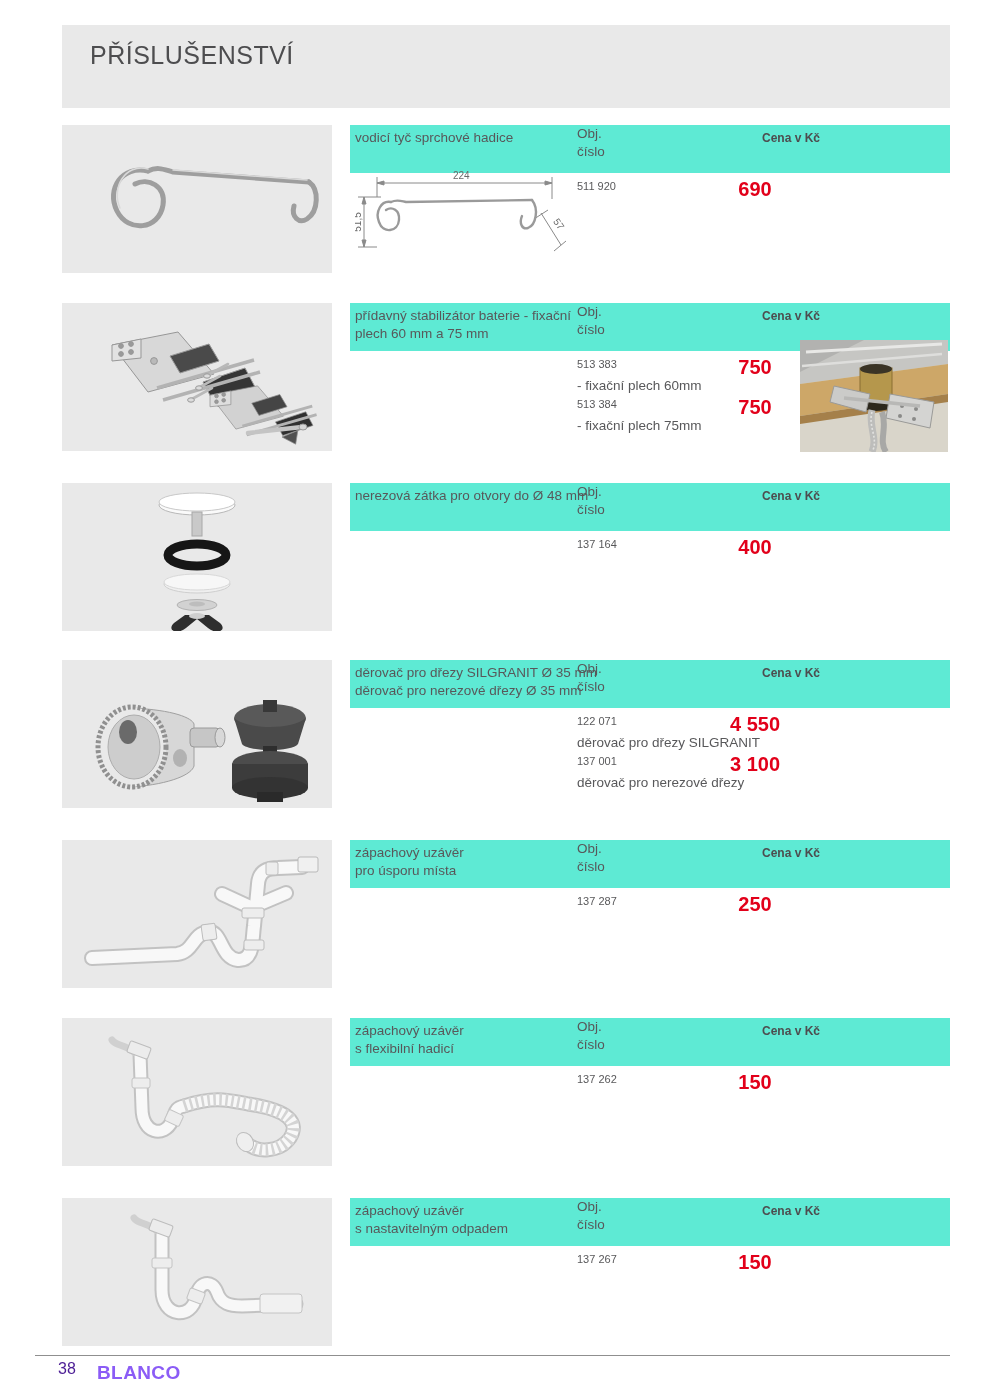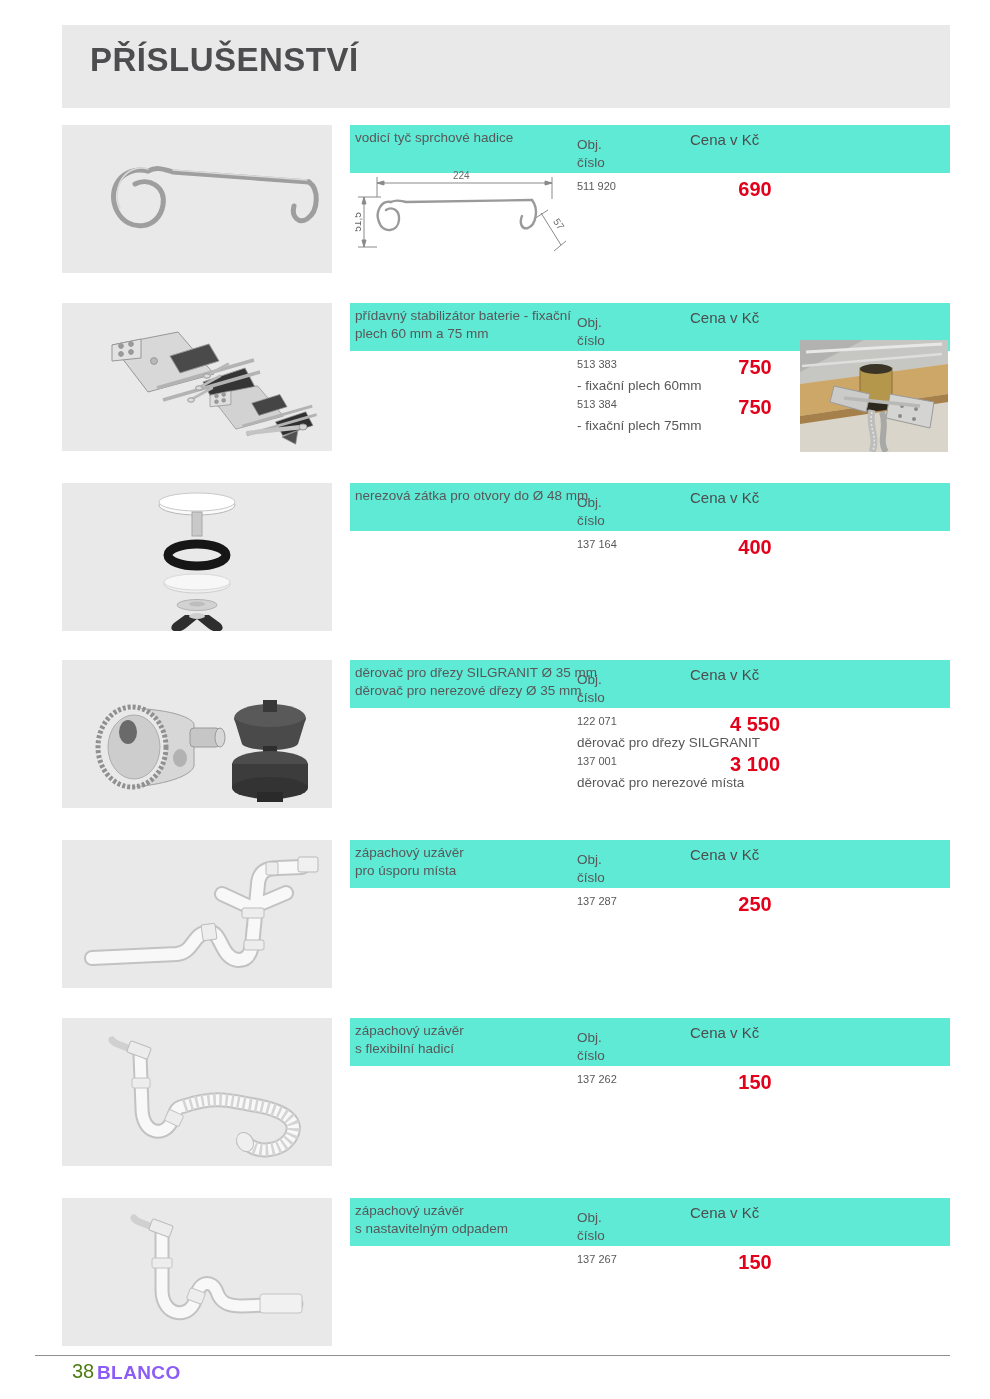--- a/index.html
+++ b/index.html
@@ -1,42 +1,42 @@
 <!DOCTYPE html>
 <html><head>
 <meta charset="utf-8">
 <style>
   *{margin:0;padding:0;box-sizing:border-box}
   html,body{background:#fff}
   body{font-family:"Liberation Sans",sans-serif;color:#58585a}
   .page{position:relative;width:990px;height:1399px;background:#fff;overflow:hidden}
 
   .titleband{position:absolute;left:62px;top:25px;width:888px;height:83px;background:#e9e9e9}
-  .title{position:absolute;left:28px;top:16px;font-size:33px;font-weight:bold;color:#4d4d4f;letter-spacing:.5px}
+  .title{position:absolute;left:28px;top:16px;font-size:25px;font-weight:normal;color:#4d4d4f;letter-spacing:.5px}
 
   .row{position:absolute;left:62px;width:888px;height:148px}
   .imgbox{position:absolute;left:0;top:0;width:270px;height:148px;background:#e9e9e9;overflow:hidden}
   .tbl{position:absolute;left:288px;top:0;width:600px;height:148px}
   .thead{position:absolute;top:0;left:0;width:600px;height:48px;background:#5eead4}
   .desc{position:absolute;left:5px;top:4px;width:225px;font-size:13.5px;line-height:18px;white-space:nowrap}
-  .ordh{position:absolute;left:227px;top:11px;font-size:13.5px;line-height:18px}
-  .priceh{position:absolute;left:340px;top:6px;width:130px;text-align:left;font-size:15px;font-weight:normal;color:#4d4d4f}
+  .ordh{position:absolute;left:227px;top:0;font-size:13.5px;line-height:18px}
+  .priceh{position:absolute;left:340px;top:6px;width:130px;text-align:right;font-size:12px;font-weight:bold;color:#4d4d4f}
   .tbody{position:absolute;top:40px;left:0;width:600px}
   .item{position:relative}
   .iline{position:relative;height:20px}
   .order{position:absolute;left:227px;top:2px;font-size:11px}
   .iprice{position:absolute;left:340px;top:0;width:130px;text-align:center;font-size:20px;font-weight:bold;color:#e2001a}
   .inote{margin-left:227px;height:20px;font-size:13.5px;line-height:20px;white-space:nowrap}
   .pad{height:13px}
 
   .drawing{position:absolute;left:5px;top:44px}
   .photo{position:absolute;right:2px;top:37px;width:148px;height:112px;overflow:hidden}
 
   .footrule{position:absolute;left:35px;top:1355px;width:915px;border-top:1.5px solid #8f8f8f}
-  .pageno{position:absolute;left:72px;top:1360px;font-size:20px;color:#4d7c0f}
+  .pageno{position:absolute;left:58px;top:1360px;font-size:16px;color:#4c1d95}
   .brand{position:absolute;left:97px;top:1362px;font-size:19px;font-weight:800;color:#8b5cf6;letter-spacing:.4px}
 
   svg text{font-family:"Liberation Sans",sans-serif}
 </style>
 </head>
 <body>
 
 <div class="page">
 
   <div class="titleband">
@@ -282,21 +282,21 @@
             <span class="order">122 071</span>
             <span class="iprice">4 550</span>
           </div>
           <div class="inote">děrovač pro dřezy SILGRANIT</div>
         </div>
         <div class="item">
           <div class="iline">
             <span class="order">137 001</span>
             <span class="iprice">3 100</span>
           </div>
-          <div class="inote">děrovač pro nerezové místa</div>
+          <div class="inote">děrovač pro nerezové dřezy</div>
         </div>
       </div>
     </div>
   </section>
 
   <section class="row" style="top:840px">
     <div class="imgbox">
       <svg width="270" height="148" viewBox="0 0 270 148">
         <g fill="none" stroke="#c2c2c2" stroke-width="16" stroke-linecap="round" stroke-linejoin="round">
           <path d="M30,118 L115,114 C132,112 130,94 146,92 C160,90 158,118 176,120 C192,121 190,100 192,86 L196,44 C197,32 204,28 216,28 L240,27"></path>

